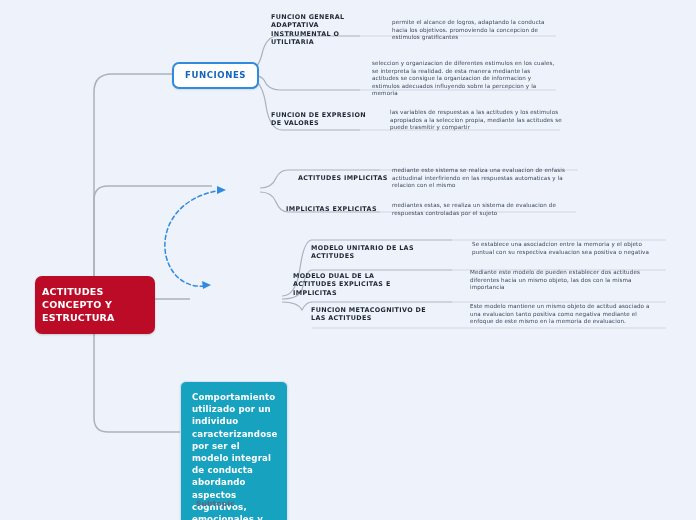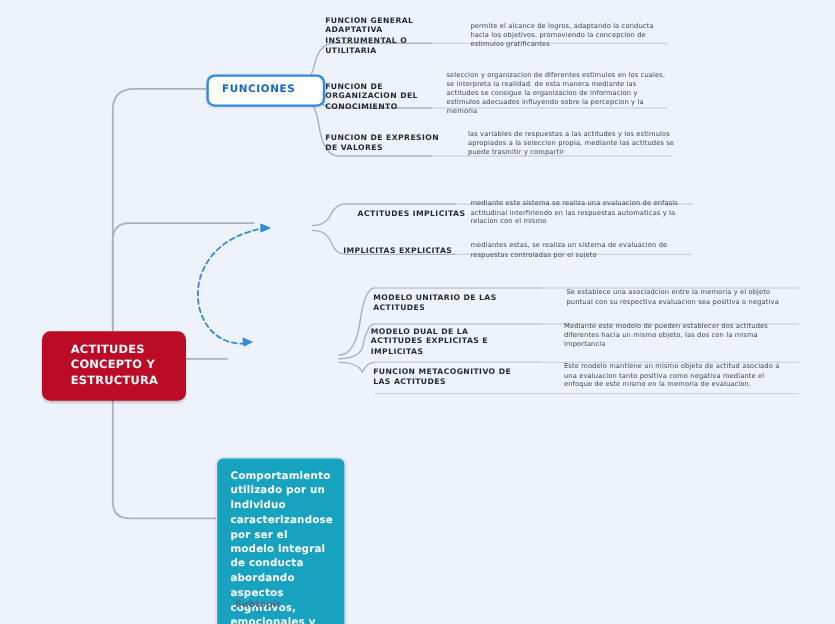--- a/index.html
+++ b/index.html
@@ -35,34 +35,34 @@
   }
 
   .root-node {
     background: #bb0b26;
     color: #ffffff;
     border-radius: 7px;
     font-weight: bold;
     font-size: 9.5px;
     line-height: 13px;
     letter-spacing: 0.2px;
-    padding: 9px 11px 10px 24px;
+    padding: 9px 11px 10px 7px;
     box-shadow: 0 1px 2px rgba(0,0,0,0.18);
   }
 
   .branch-node {
     background: #ffffff;
     border: 2px solid #2f8ae0;
     border-radius: 7px;
     color: #1565c0;
     font-weight: bold;
     font-size: 8.6px;
     letter-spacing: 0.55px;
     text-align: center;
-    padding: 6px 23px 7px 11px;
+    padding: 6px 11px 7px 11px;
     white-space: nowrap;
     box-shadow: 0 1px 2px rgba(0,0,0,0.10);
   }
 
   .teal-node {
     background: #17a2bf;
     color: #ffffff;
     border: 1px solid #d7e2f2;
     border-radius: 6px;
     font-weight: bold;
@@ -144,36 +144,35 @@
 
   <div class="node root-node" style="left:35px; top:276px; width:120px;">ACTITUDES CONCEPTO Y ESTRUCTURA</div>
 
   <div class="node branch-node" style="left:172px; top:62px;">FUNCIONES</div>
 
 
 
   <div class="leaf-label" style="left:271px; top:13px; width:86px;">FUNCION GENERAL ADAPTATIVA INSTRUMENTAL O UTILITARIA</div>
   <div class="leaf-body" style="left:392px; top:19px; width:166px;">permite el alcance de logros, adaptando la conducta hacia los objetivos. promoviendo la concepcion de estimulos gratificantes</div>
 
-  <div class="leaf-label" style="left:271px; top:68px; width:86px;">FUNCION DE ORGANIZACION DEL CONOCIMIENTO</div>
   <div class="leaf-body" style="left:372px; top:60px; width:186px;">seleccion y organizacion de diferentes estimulos en los cuales, se interpreta la realidad. de esta manera mediante las actitudes se consigue la organizacion de informacion y estimulos adecuados influyendo sobre la percepcion y la memoria</div>
 
   <div class="leaf-label" style="left:271px; top:111px; width:100px;">FUNCION DE EXPRESION DE VALORES</div>
   <div class="leaf-body" style="left:390px; top:109px; width:172px;">las variables de respuestas a las actitudes y los estimulos apropiados a la seleccion propia, mediante las actitudes se puede trasmitir y compartir</div>
 
   <div class="leaf-label" style="left:298px; top:174px; width:100px;">ACTITUDES IMPLICITAS</div>
   <div class="leaf-body" style="left:392px; top:167px; width:178px;">mediante este sistema se realiza una evaluacion de enfasis actitudinal interfiriendo en las respuestas automaticas y la relacion con el mismo</div>
 
   <div class="leaf-label" style="left:286px; top:205px; width:100px;">IMPLICITAS EXPLICITAS</div>
   <div class="leaf-body" style="left:392px; top:202px; width:178px;">mediantes estas, se realiza un sistema de evaluacion de respuestas controladas por el sujeto</div>
 
   <div class="leaf-label" style="left:311px; top:244px; width:148px;">MODELO UNITARIO DE LAS ACTITUDES</div>
   <div class="leaf-body" style="left:472px; top:241px; width:190px;">Se establece una asociadcion entre  la memoria y el objeto puntual con su respectiva evaluacion sea positiva o negativa</div>
 
-  <div class="leaf-label" style="left:309px; top:272px; width:126px;">MODELO DUAL DE LA ACTITUDES EXPLICITAS E IMPLICITAS</div>
+  <div class="leaf-label" style="left:293px; top:272px; width:126px;">MODELO DUAL DE LA ACTITUDES EXPLICITAS E IMPLICITAS</div>
   <div class="leaf-body" style="left:470px; top:269px; width:190px;">Mediante este modelo de pueden establecer dos actitudes diferentes hacia un mismo objeto, las dos con la misma importancia</div>
 
   <div class="leaf-label" style="left:311px; top:306px; width:126px;">FUNCION METACOGNITIVO  DE LAS ACTITUDES</div>
   <div class="leaf-body" style="left:470px; top:303px; width:190px;">Este modelo mantiene un mismo objeto de actitud  asociado a una evaluacion tanto positiva como negativa mediante el enfoque de este mismo en la memoria de evaluacion.</div>
 
   <div class="node teal-node" style="left:180px; top:381px; width:108px;">Comportamiento utilizado por un individuo caracterizandose por ser el modelo integral de conducta abordando aspectos cognitivos, emocionales y de conducta.</div>
 
   <div class="node subtopic-node" style="left:188px; top:494px;">Subtopic</div>
 
 </div>

